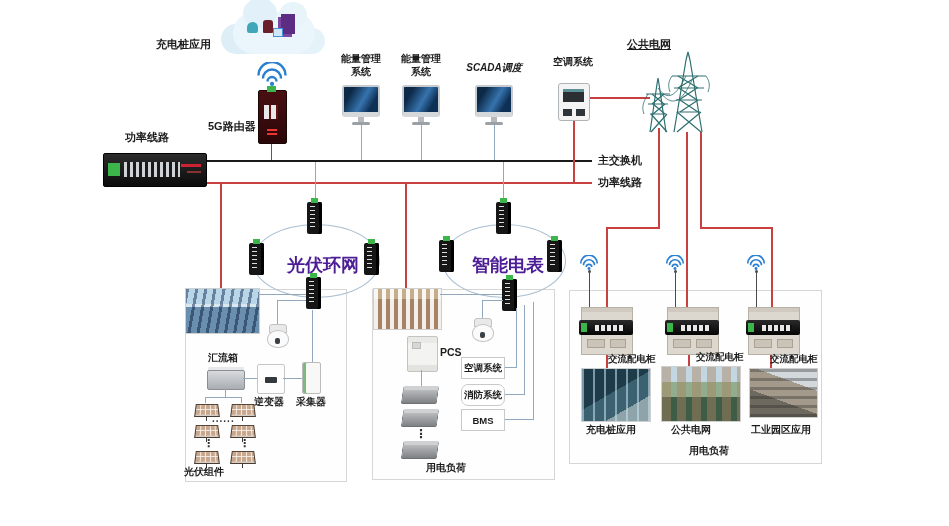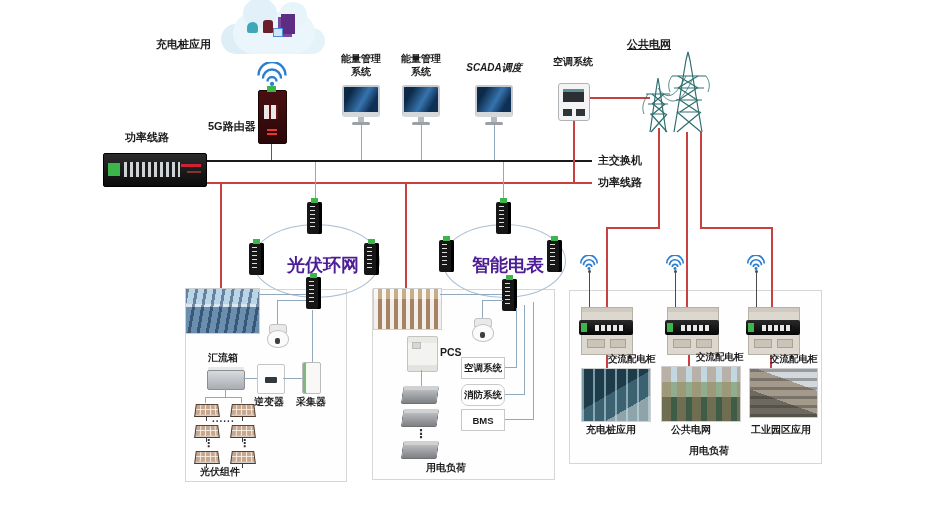--- a/index.html
+++ b/index.html
@@ -278,21 +278,21 @@
   <div class="dots" style="left:203px;top:437px;font-size:11px;">⋮</div>
   <div class="dots" style="left:239px;top:437px;font-size:11px;">⋮</div>
   <div class="pv" style="left:195px;top:450px;">
       <div class="grid"></div>
       <div class="stem"></div>
     </div>
   <div class="pv" style="left:231px;top:450px;">
       <div class="grid"></div>
       <div class="stem"></div>
     </div>
-  <div class="lbl" style="left:200px;top:466px;">光伏组件</div>
+  <div class="lbl" style="left:184px;top:466px;">光伏组件</div>
 
   <div class="photo ph-ess" style="left:373px;top:288px;width:67px;height:40px;"></div>
   <div class="ln dat" style="left:440px;top:294px;width:62px;height:1px;"></div>
   <div class="ln dat" style="left:482px;top:300px;width:21px;height:1px;"></div>
   <div class="ln dat" style="left:482px;top:300px;width:1px;height:19px;"></div>
   <div class="cam" style="left:471px;top:318px;">
       <div class="base"></div>
       <div class="dome"></div>
       <div class="lens"></div>
     </div>

